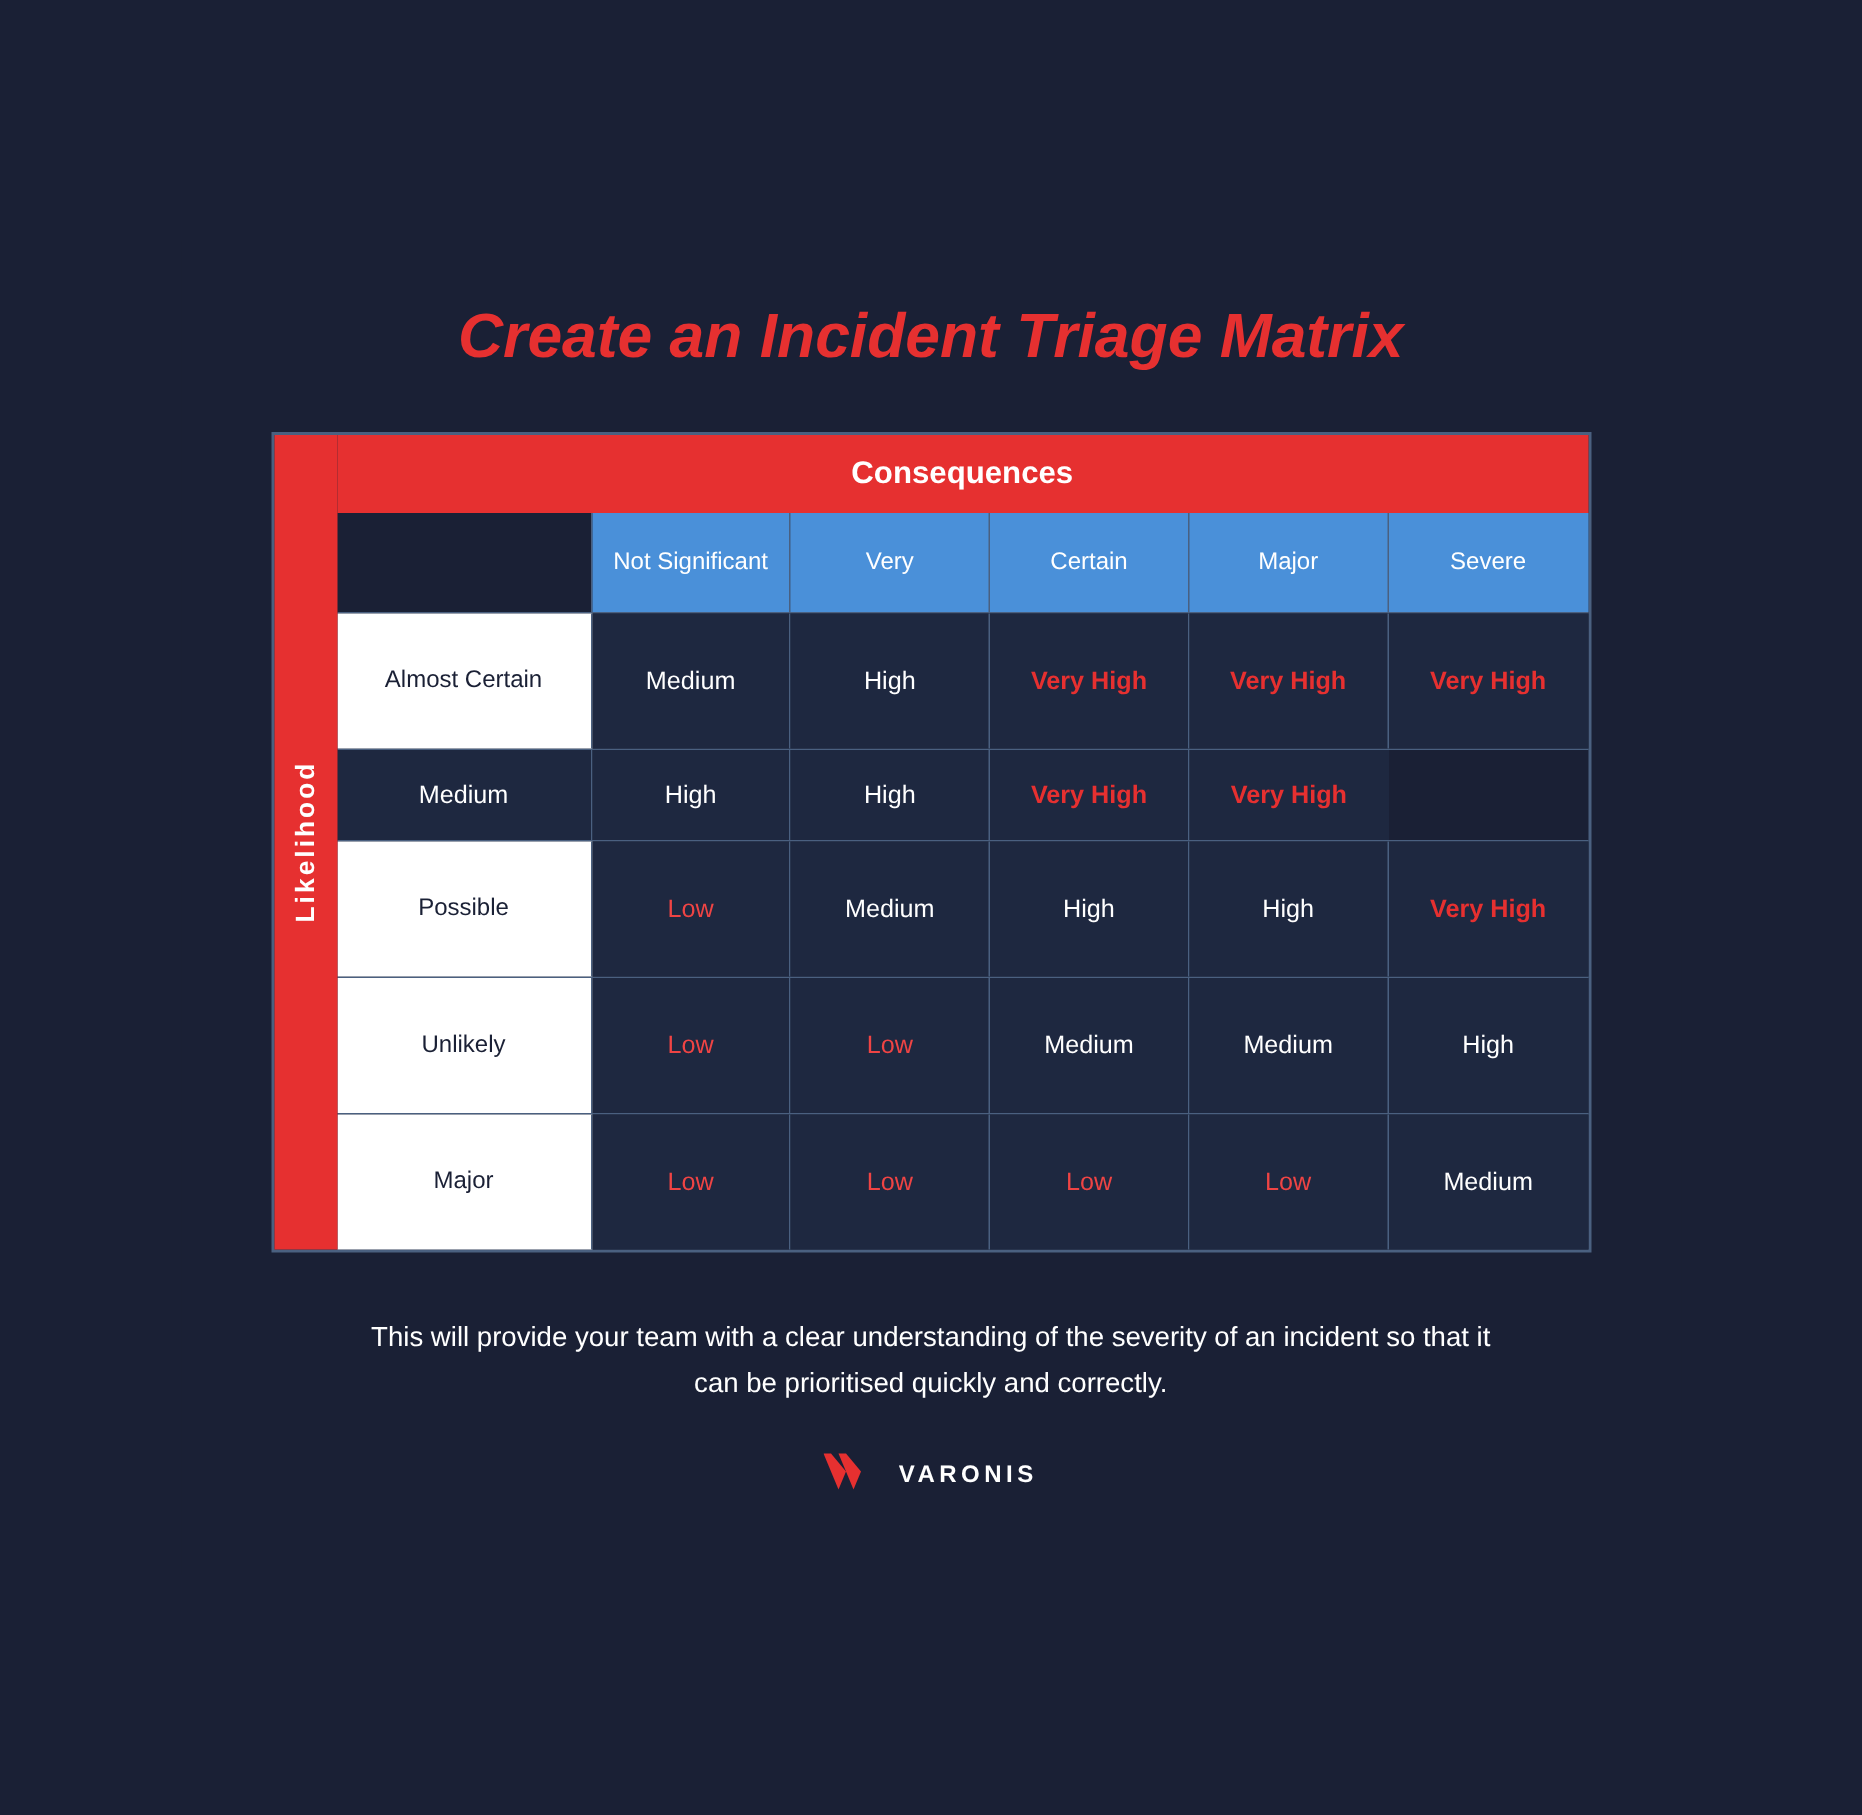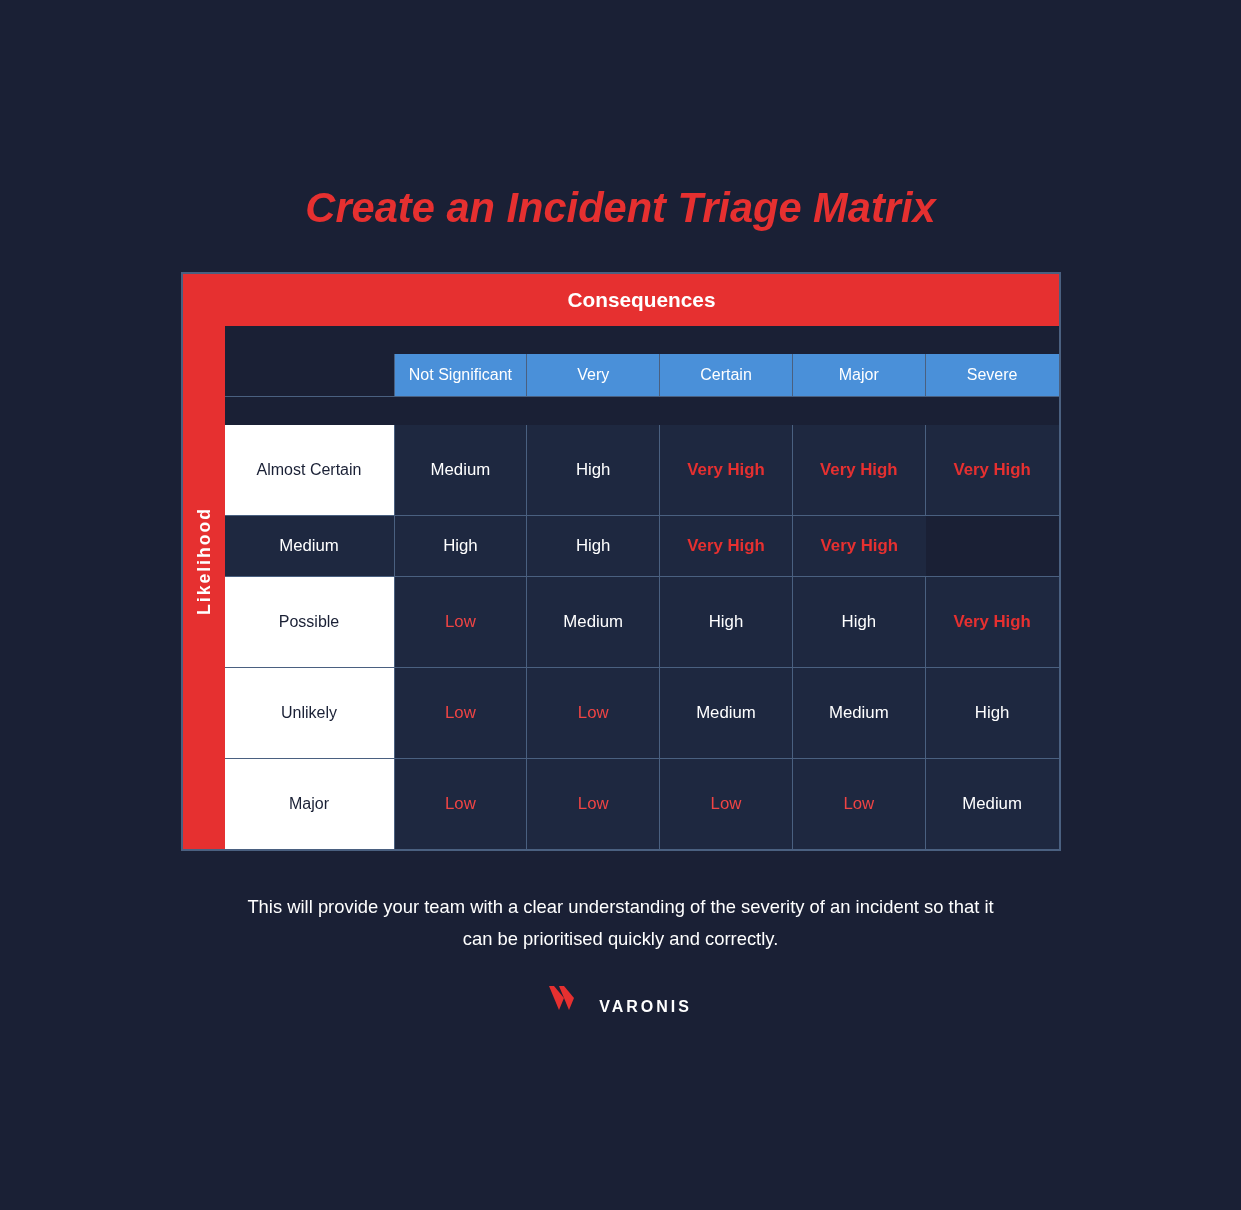--- a/index.html
+++ b/index.html
@@ -54,21 +54,20 @@
       font-size: 1.1rem;
       font-weight: 700;
       letter-spacing: 2px;
     }
 
     
     .main-grid {
       flex: 1;
       display: flex;
       flex-direction: column;
-      gap: 28px;
     }
 
     
     .consequences-header {
       background-color: #e63030;
       text-align: center;
       color: white;
       font-size: 1.3rem;
       font-weight: 700;
       padding: 14px 10px;
@@ -85,21 +84,21 @@
       background-color: #1a2035;
       border-right: 1px solid #4a6080;
     }
 
     .col-header {
       background-color: #4a90d9;
       color: white;
       text-align: center;
       font-size: 1rem;
       font-weight: 500;
-      padding: 12px 8px;
+      padding: 24px 8px;
       border-right: 1px solid #4a6080;
       display: flex;
       align-items: center;
       justify-content: center;
     }
 
     .col-header:last-child {
       border-right: none;
     }
 
@@ -169,21 +168,21 @@
       line-height: 1.7;
       margin-top: 40px;
       max-width: 780px;
       margin-left: auto;
       margin-right: auto;
     }
 
     
     .logo-area {
       display: flex;
-      align-items: flex-end;
+      align-items: center;
       justify-content: center;
       margin-top: 30px;
       gap: 20px;
     }
 
     .logo-text {
       color: white;
       font-size: 1rem;
       font-weight: 700;
       letter-spacing: 3px;

